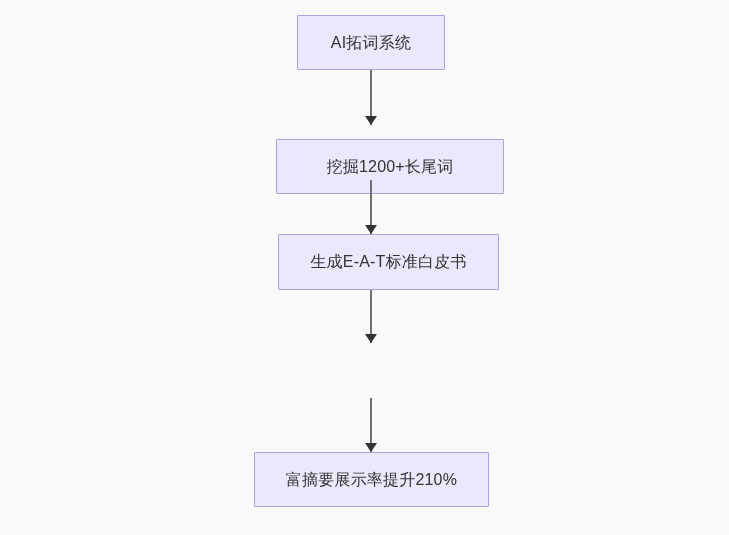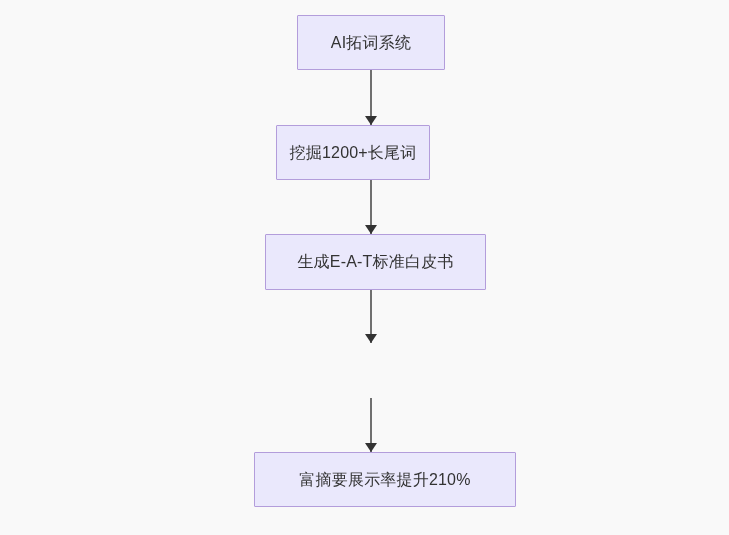--- a/index.html
+++ b/index.html
@@ -54,24 +54,24 @@
     left: 0;
     bottom: 0;
     width: 0;
     height: 0;
     border-left: 6px solid transparent;
     border-right: 6px solid transparent;
     border-top: 9px solid #333333;
   }
   
   #node-0 { left: 297px; top: 15px;  width: 148px; height: 55px; }
-  #node-1 { left: 276px; top: 125px; width: 154px; height: 55px; }
-  #node-2 { left: 265px; top: 234px; width: 221px; height: 56px; }
+  #node-1 { left: 276px; top: 139px; width: 228px; height: 55px; }
+  #node-2 { left: 278px; top: 234px; width: 221px; height: 56px; }
   #node-3 { left: 264px; top: 343px; width: 214px; height: 55px; }
-  #node-4 { left: 254px; top: 452px; width: 262px; height: 55px; }
+  #node-4 { left: 254px; top: 452px; width: 235px; height: 55px; }
   
   #conn-0 { left: 365px; top: 70px;  height: 55px; }
   #conn-1 { left: 365px; top: 180px; height: 54px; }
   #conn-2 { left: 365px; top: 290px; height: 53px; }
   #conn-3 { left: 365px; top: 398px; height: 54px; }
   #conn-0 .line, #conn-1 .line, #conn-2 .line, #conn-3 .line { height: 100%; }
 </style>
 </head>
 <body>
 

